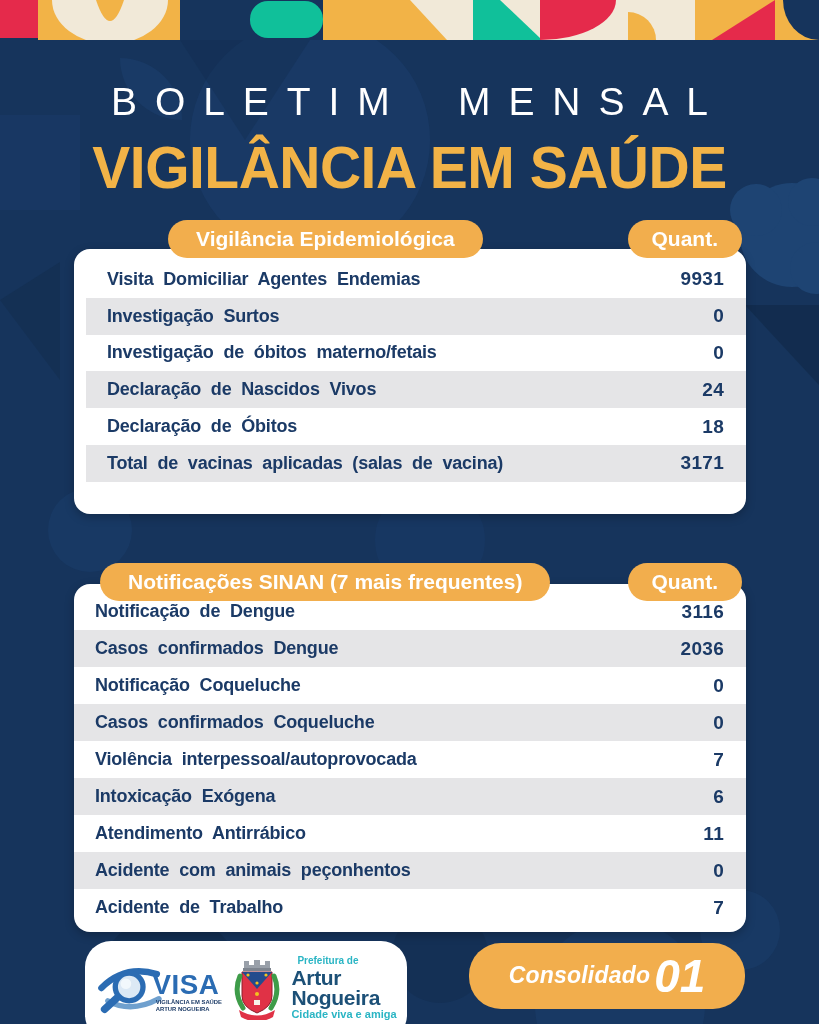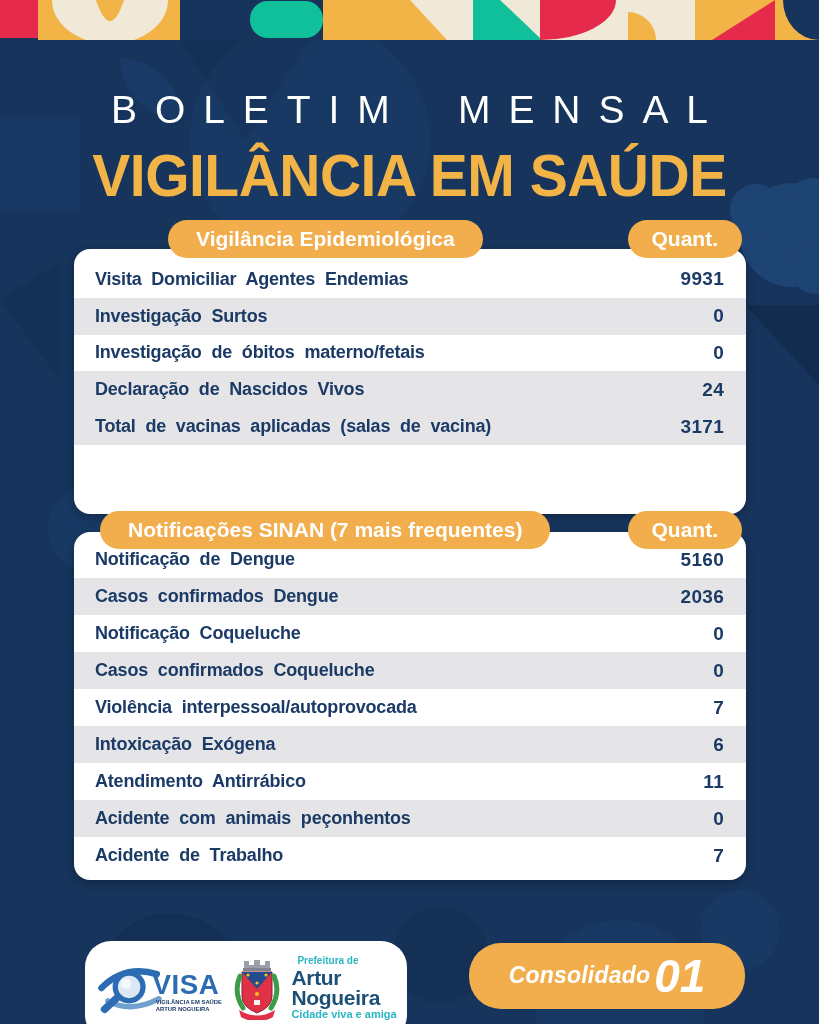--- a/index.html
+++ b/index.html
@@ -8,53 +8,53 @@
 
   .page {
     position:relative; width:819px; height:1024px; margin:0 auto;
     background:#16345C; overflow:hidden;
   }
   .bg-decor { position:absolute; inset:0; z-index:0; }
 
   .top-band { position:absolute; top:0; left:0; z-index:2; display:block; }
 
   
-  .header { position:absolute; top:88px; left:0; right:0; z-index:2; text-align:center; }
+  .header { position:absolute; top:80px; left:0; right:0; z-index:2; text-align:center; }
   .title-line1 {
     color:#ffffff; font-size:39px; font-weight:400;
     letter-spacing:0.46em; word-spacing:0.55em; text-indent:0.46em;
   }
   .title-line2 {
     margin-top:10px; color:#F2B347; font-size:57px; font-weight:800;
     letter-spacing:-0.5px; transform:scaleY(1.04);
   }
 
   
   .section { position:absolute; left:74px; width:672px; z-index:3; }
   .section-epi { top:220px; }
-  .section-sinan { top:511px; }
+  .section-sinan { top:563px; }
 
   .pill-row {
     position:relative; z-index:2; display:flex; align-items:center;
     justify-content:space-between; height:38px;
   }
   .pill {
     background:#F2AE4D; color:#ffffff; font-weight:700; font-size:21px;
     height:38px; line-height:38px; border-radius:20px; padding:0 28px;
     white-space:nowrap;
   }
   .quant-pill { margin-right:4px; padding:0 24px; }
   .section-epi  .title-pill { margin-left:94px; }
   .section-sinan .title-pill { margin-left:26px; }
 
   .card {
     position:relative; z-index:1; background:#ffffff; border-radius:16px;
     overflow:hidden; box-shadow:0 3px 10px rgba(0,0,0,0.25);
   }
-  .section-epi  .card { margin-top:-9px;  height:265px; padding-top:12px; }
+  .section-epi  .card { margin-top:-9px;  height:265px; padding-top:12px;padding-left:12px; }
   .section-sinan .card { margin-top:-17px; height:348px; padding-top:9px; }
 
   .trow {
     display:flex; justify-content:space-between; align-items:center;
     padding:0 22px 0 21px; color:#1B3A66;
   }
   .section-epi  .trow { height:36.8px; }
   .section-sinan .trow { height:37px; }
   .trow.odd { background:#E5E5E7; }
   .tlabel { font-size:18px; font-weight:700; word-spacing:5px; letter-spacing:-0.2px; }
@@ -151,38 +151,42 @@
             <span class="tvalue">0</span>
           </div>
           <div class="trow even">
             <span class="tlabel">Investigação de óbitos materno/fetais</span>
             <span class="tvalue">0</span>
           </div>
           <div class="trow odd">
             <span class="tlabel">Declaração de Nascidos Vivos</span>
             <span class="tvalue">24</span>
           </div>
+          <div class="trow even">
+            <span class="tlabel">Declaração de Óbitos</span>
+            <span class="tvalue">18</span>
+          </div>
           <div class="trow odd">
             <span class="tlabel">Total de vacinas aplicadas (salas de vacina)</span>
             <span class="tvalue">3171</span>
           </div>
         </div>
     </div>
   </div>
 
   <div class="section section-sinan">
     <div class="pill-row">
       <div class="pill title-pill">Notificações SINAN (7 mais frequentes)</div>
       <div class="pill quant-pill">Quant.</div>
     </div>
     <div class="card">
       <div>
           <div class="trow even">
             <span class="tlabel">Notificação de Dengue</span>
-            <span class="tvalue">5160</span>
+            <span class="tvalue">3116</span>
           </div>
           <div class="trow odd">
             <span class="tlabel">Casos confirmados Dengue</span>
             <span class="tvalue">2036</span>
           </div>
           <div class="trow even">
             <span class="tlabel">Notificação Coqueluche</span>
             <span class="tvalue">0</span>
           </div>
           <div class="trow odd">

